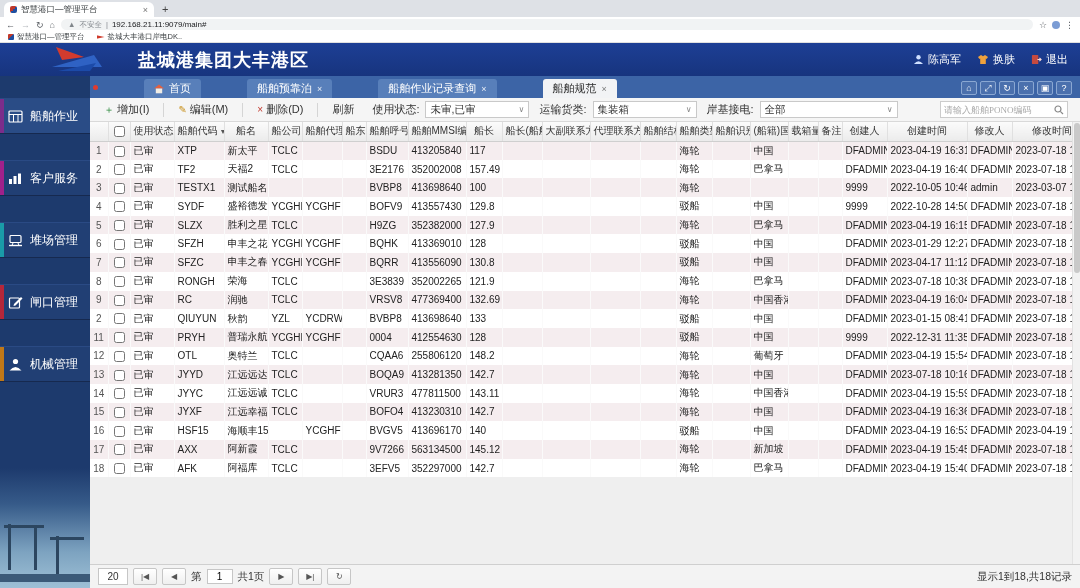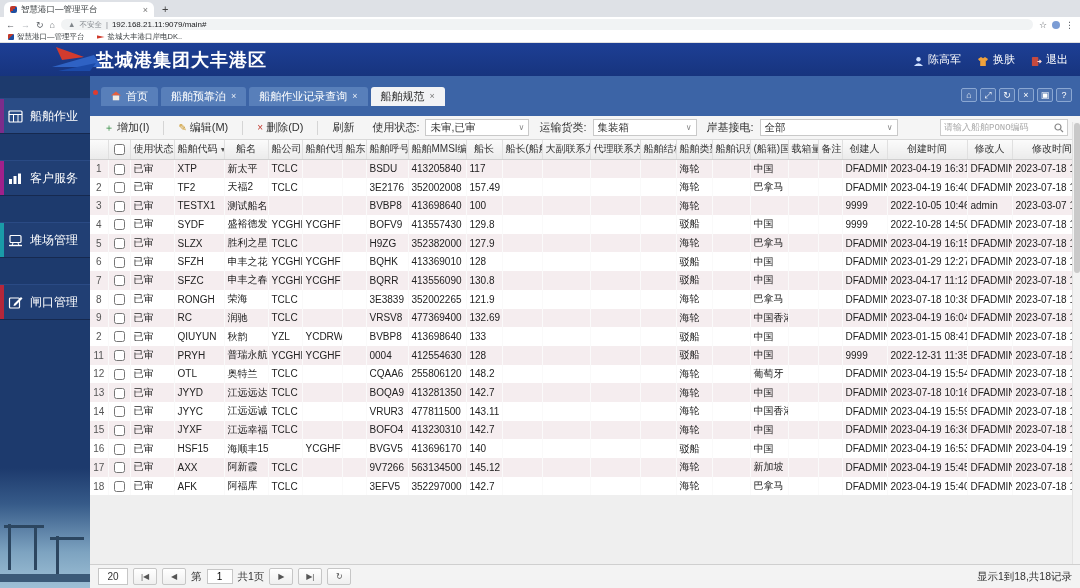--- a/index.html
+++ b/index.html
@@ -24,61 +24,61 @@
   .avatar-dot { width:8px; height:8px; border-radius:50%; background:#7b9cd4; }
   .bookmarksbar { height:11px; background:#fff; border-bottom:1px solid #e0e0e0; display:flex; align-items:center; gap:12px; padding:0 8px; }
   .bm { display:flex; align-items:center; gap:3px; font-size:7.5px; color:#3c4043; }
   .bm .fav { width:6px; height:6px; border-radius:1px; flex:none; }
   .bm .fav.f1 { background:linear-gradient(135deg,#c0392b 50%,#1f4fa0 50%); }
   .bm .fav.f2 { background:#d03a2b; clip-path:polygon(0 20%,100% 50%,0 80%); width:8px; }
 
   
   .appheader { height:33px; background:linear-gradient(180deg,#1d3f95,#17347e); display:flex; align-items:center; padding:0 12px 0 52px; position:relative; }
   .logo { position:absolute; left:50px; top:2px; }
-  .apptitle { color:#fff; font-size:18px; font-weight:bold; letter-spacing:1px; margin-left:44px; }
+  .apptitle { color:#fff; font-size:18px; font-weight:bold; letter-spacing:1px; margin-left:86px; }
   .hright { margin-left:auto; display:flex; align-items:center; gap:16px; }
-  .hitem { display:flex; align-items:flex-end; gap:4px; color:#fff; font-size:11px; }
+  .hitem { display:flex; align-items:center; gap:4px; color:#fff; font-size:11px; }
 
   
   .mainrow { display:flex; height:512px; }
   .sidebar { width:90px; flex:none; background:#1d3a6d; position:relative; overflow:hidden; }
   .side-items { padding-top:22px; display:flex; flex-direction:column; gap:26px; }
   .sitem { height:36px; display:flex; align-items:center; gap:7px; background:#213f74; border-top:1px solid #2a4a84; border-bottom:1px solid #16294f; padding-left:8px; position:relative; }
   .sitem.active { background:#2a4c86; }
   .sitem .stripe { position:absolute; left:0; top:0; bottom:0; width:4px; }
   .st1{background:#7b2d8b}.st2{background:#a0218b}.st3{background:#1a9ba8}.st4{background:#b5273a}.st5{background:#c07818}
   .sitem .slabel { color:#fff; font-size:12px; white-space:nowrap; }
   .sitem svg { flex:none; }
   .side-photo { position:absolute; left:0; right:0; bottom:0; height:120px;
      background:linear-gradient(180deg,rgba(29,58,109,1) 0%,rgba(57,94,140,.9) 30%,#7da3c0 70%,#9ec0d6 100%); }
   .crane { position:absolute; background:#2c4660; }
 
   .content { flex:1; display:flex; flex-direction:column; min-width:0; background:#efefef; position:relative; }
 
   
-  .pagetabs { height:40px; background:#3c64a6; display:flex; align-items:center; padding-left:2px; position:relative; }
+  .pagetabs { height:22px; background:#3c64a6; display:flex; align-items:flex-end; padding-left:2px; position:relative;gap:43px; }
   .reddot { width:5px; height:5px; border-radius:50%; background:#e03b2f; margin:0 3px 8px 1px; flex:none; }
   .ptab { height:19px; display:flex; align-items:center; gap:5px; padding:0 10px; margin-right:3px; border-radius:3px 3px 0 0; background:#587fba; color:#fff; font-size:11px; white-space:nowrap; }
   .ptab .x { font-size:9px; opacity:.85; }
   .ptab.active { background:#f2f3f5; color:#2b2b2b; }
   .ptab.active .x { color:#666; }
   .pt-icons { margin-left:auto; display:flex; gap:3px; align-items:center; padding:0 8px 3px 0; }
   .ptic { width:16px; height:14px; border:1px solid #8aa7d2; border-radius:2px; color:#fff; font-size:9px; line-height:12px; text-align:center; background:rgba(255,255,255,.08); }
 
   
   .toolbar { height:24px; background:#f5f5f5; border-bottom:1px solid #d9d9d9; display:flex; align-items:center; padding:0 6px; gap:6px; }
   .tbtn { display:flex; align-items:center; gap:3px; font-size:11px; color:#333; padding:2px 8px; border-radius:2px; }
   .tbsep { width:1px; height:14px; background:#d5d5d5; }
   .tbicon { font-size:10px; line-height:10px; }
   .flabel { font-size:11px; color:#333; margin-left:4px; }
   .fselect { width:104px; height:17px; background:#fff; border:1px solid #c9c9c9; display:flex; align-items:center; font-size:10.5px; color:#333; padding:0 4px; }
   .fselect .val { flex:1; white-space:nowrap; overflow:hidden; }
   .fselect .caret { font-size:8px; color:#888; }
   .searchwrap { margin-left:auto; display:flex; align-items:center; border:1px solid #ccc; background:#fff; height:17px; width:128px; padding:0 3px; margin-right:6px; }
-  .searchwrap input { border:0; outline:0; flex:1; font-size:9px; color:#333; min-width:0; font-family:Liberation Mono, monospace; }
+  .searchwrap input { border:0; outline:0; flex:1; font-size:9px; color:#333; min-width:0; font-family:Liberation Serif, serif; }
   .searchwrap input::placeholder { color:#aaa; }
 
   
   .tablewrap { width:982px; overflow:hidden; background:#fff; }
   table.grid { border-collapse:collapse; table-layout:fixed; width:1002px; }
   .grid th { height:19px; background:linear-gradient(180deg,#fbfbfb,#ebebeb); border-bottom:1px solid #cfcfcf; border-right:1px solid #e0e0e0; font-size:10px; font-weight:normal; color:#333; text-align:center; padding:0 3px; white-space:nowrap; overflow:hidden; }
   .grid td { height:18.7px; font-size:10px; color:#222; padding:0 3px; white-space:nowrap; overflow:hidden; border-right:1px solid rgba(0,0,0,0.02); }
   .grid tbody tr:nth-child(odd) { background:#f5edef; }
   .grid tbody tr:nth-child(even) { background:#ffffff; }
   .grid td.rn { color:#555; text-align:center; padding:0; }
@@ -209,20 +209,28 @@
           </svg>
         <span class="slabel">堆场管理</span>
       </div>
       <div class="sitem">
         <span class="stripe st4"></span>
         <svg width="15" height="13" viewBox="0 0 15 13">
             <rect x="1.5" y="2" width="10" height="10" rx="1" fill="none" stroke="#fff" stroke-width="1.2"></rect>
             <path d="M6 8 L13 1 L14.5 2.5 L7.5 9.5 L5.5 10 Z" fill="#fff"></path>
           </svg>
         <span class="slabel">闸口管理</span>
+      </div>
+      <div class="sitem">
+        <span class="stripe st5"></span>
+        <svg width="15" height="13" viewBox="0 0 15 13">
+            <circle cx="7.5" cy="3.5" r="2.6" fill="#fff"></circle>
+            <path d="M1.5 12.5 q6 -7 12 0 z" fill="#fff"></path>
+          </svg>
+        <span class="slabel">机械管理</span>
       </div>
     </div>
   </div>
 
   <div class="content">
 
     <div class="pagetabs">
       <span class="reddot"></span>
       <div class="ptab">
         <svg width="10" height="10" viewBox="0 0 10 10">

